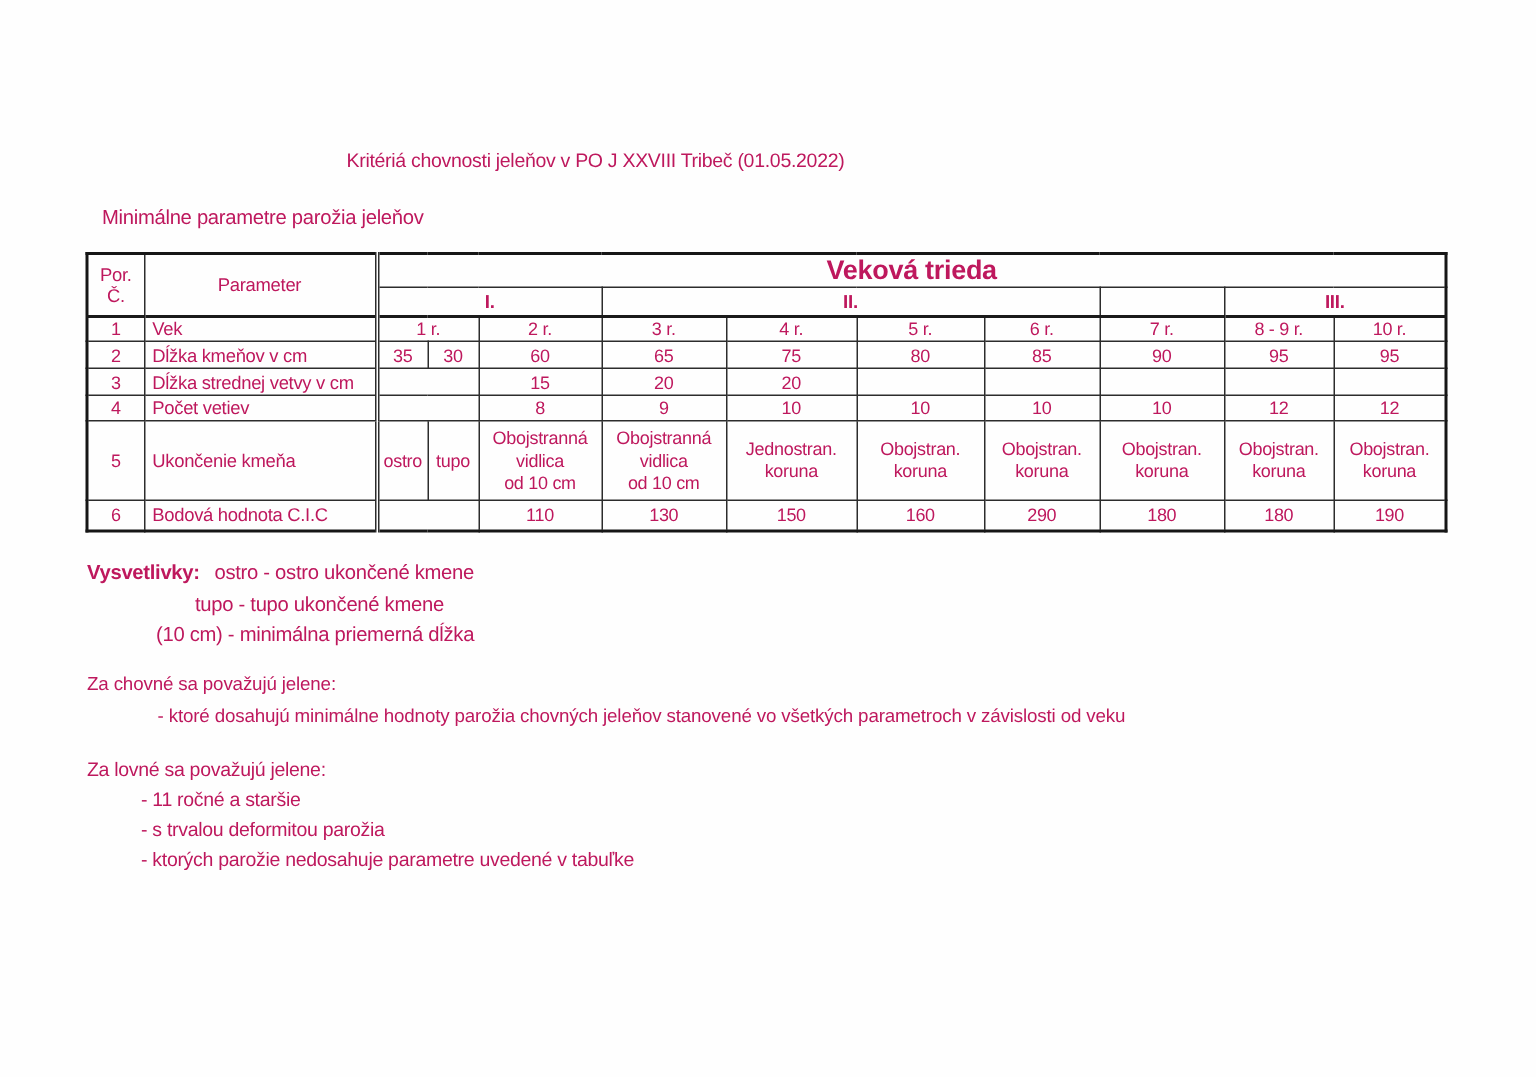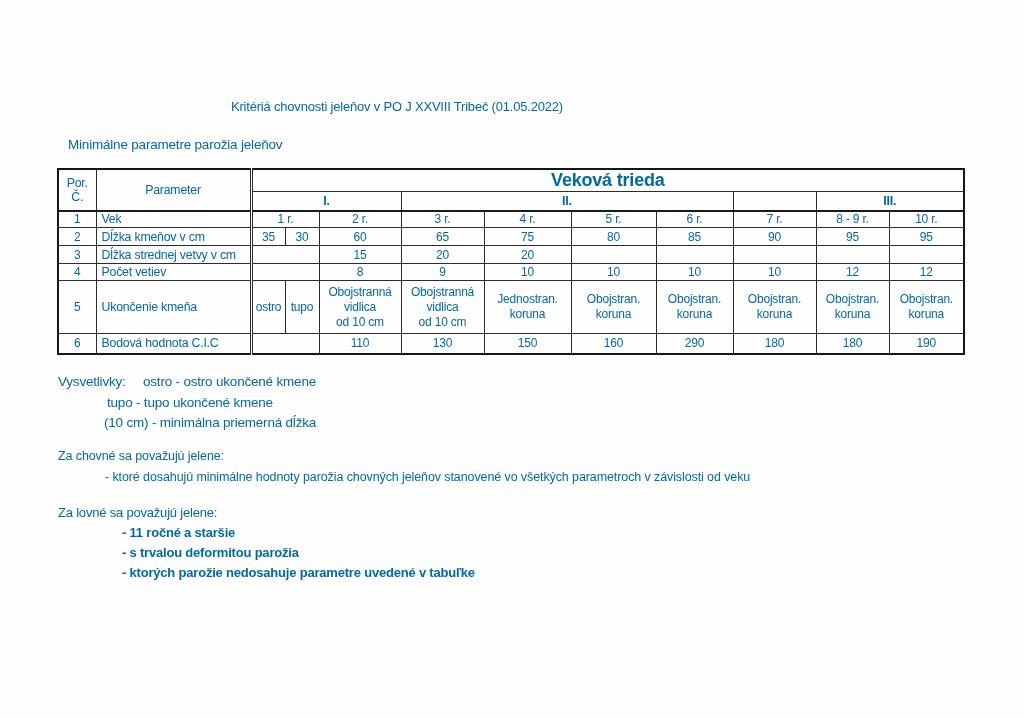--- a/index.html
+++ b/index.html
@@ -2,21 +2,21 @@
 <html><head>
 <meta charset="utf-8">
 <style>
   html, body { margin: 0; padding: 0; background: #ffffff; }
   .page {
     position: relative;
     width: 1024px;
     height: 718px;
     background: #fefefe;
     font-family: "Liberation Sans", sans-serif;
-    color: #0369a1;
+    color: #be185d;
     overflow: hidden;
   }
   .title {
     position: absolute;
     left: 231px;
     top: 99px;
     font-size: 13px;
     letter-spacing: -0.2px;
   }
   .subtitle {
@@ -77,42 +77,42 @@
   
   .legend {
     position: absolute;
     left: 58px;
     top: 372px;
     font-size: 13.5px;
     line-height: 20.5px;
     letter-spacing: -0.2px;
   }
   .legend-line1 { display: flex; }
-  .legend-label { width: 85px; flex: 0 0 85px; }
-  .legend-item2 { margin-left: 49px; }
+  .legend-label { width: 85px; flex: 0 0 85px; font-weight: bold; }
+  .legend-item2 { margin-left: 72px; }
   .legend-item3 { margin-left: 46px; }
   
   .section-chovne {
     position: absolute;
     left: 58px;
     top: 446px;
     font-size: 12.5px;
     letter-spacing: -0.1px;
     line-height: 20px;
   }
   .section-chovne .sec-item { margin-left: 47px; margin-top: 1px; }
   .section-lovne {
     position: absolute;
     left: 58px;
     top: 503px;
     font-size: 13px;
     letter-spacing: -0.2px;
     line-height: 20px;
   }
-  .section-lovne .sec-item { margin-left: 64px; font-weight: bold; }
+  .section-lovne .sec-item { margin-left: 36px; }
 </style>
 </head>
 <body>
 
 <div class="page">
 
   <div class="title">Kritériá chovnosti jeleňov v PO J XXVIII Tribeč (01.05.2022)</div>
   <div class="subtitle">Minimálne parametre parožia jeleňov</div>
 
   <table class="criteria">

